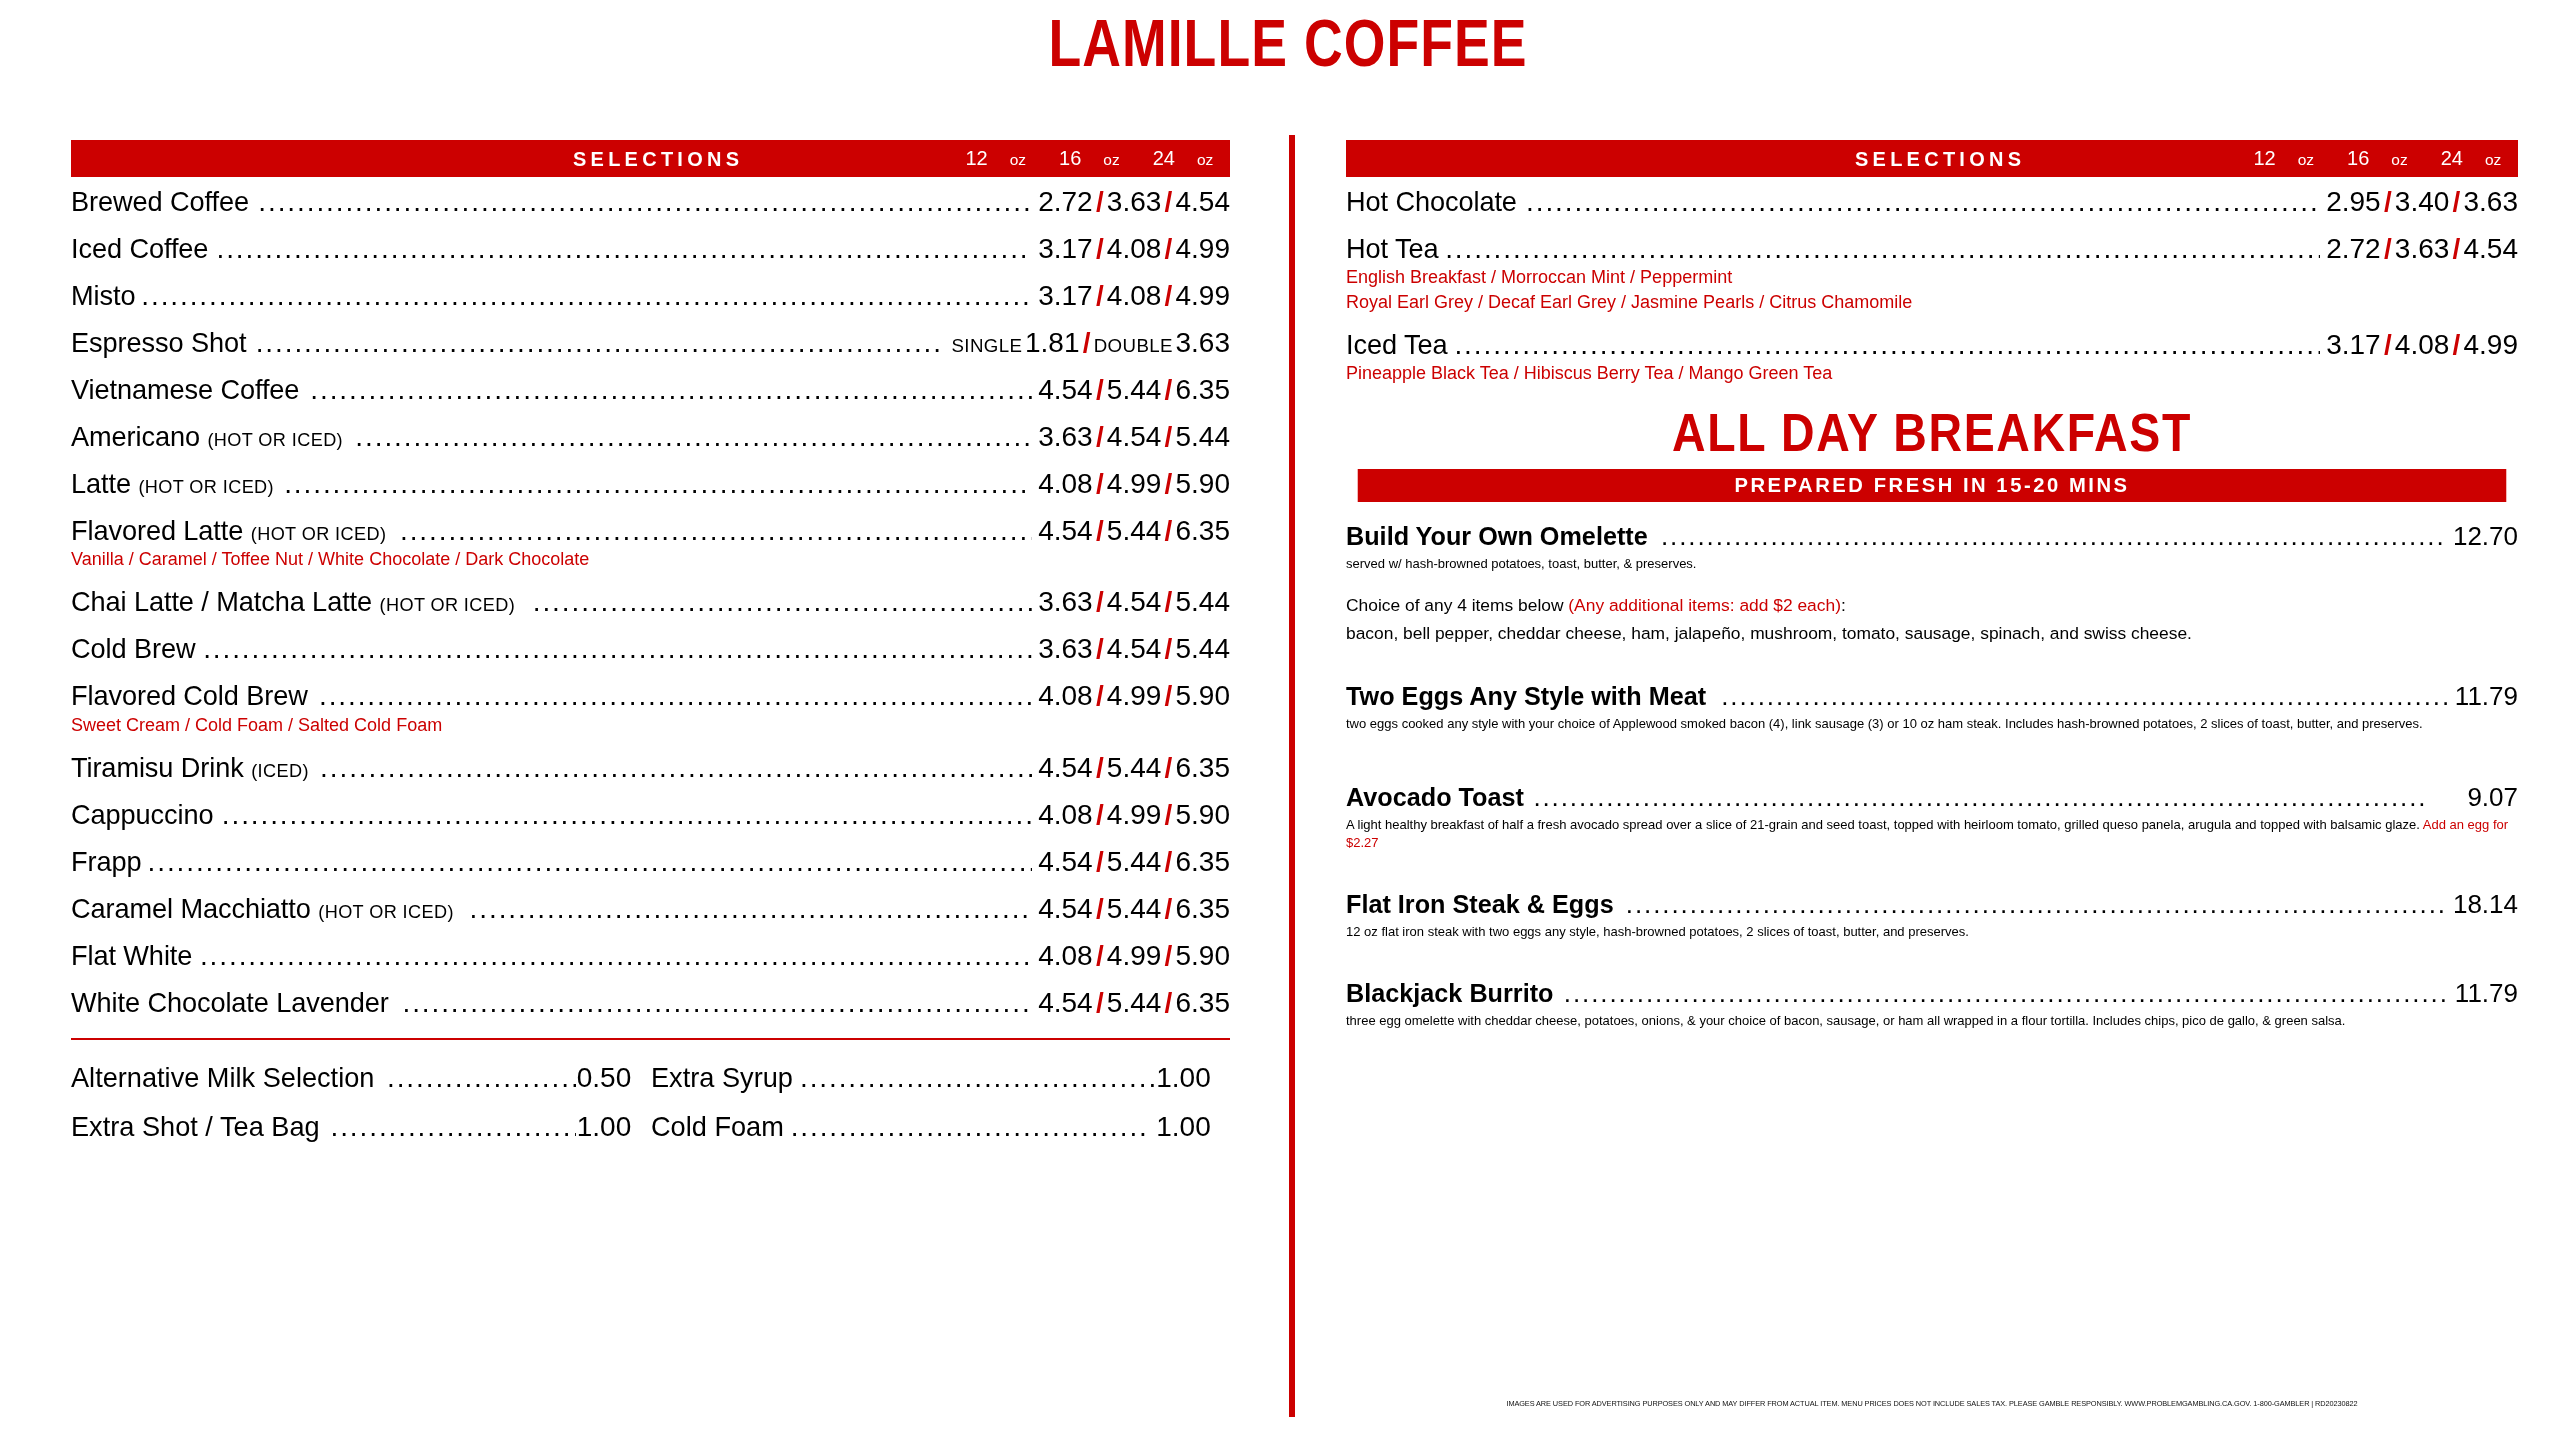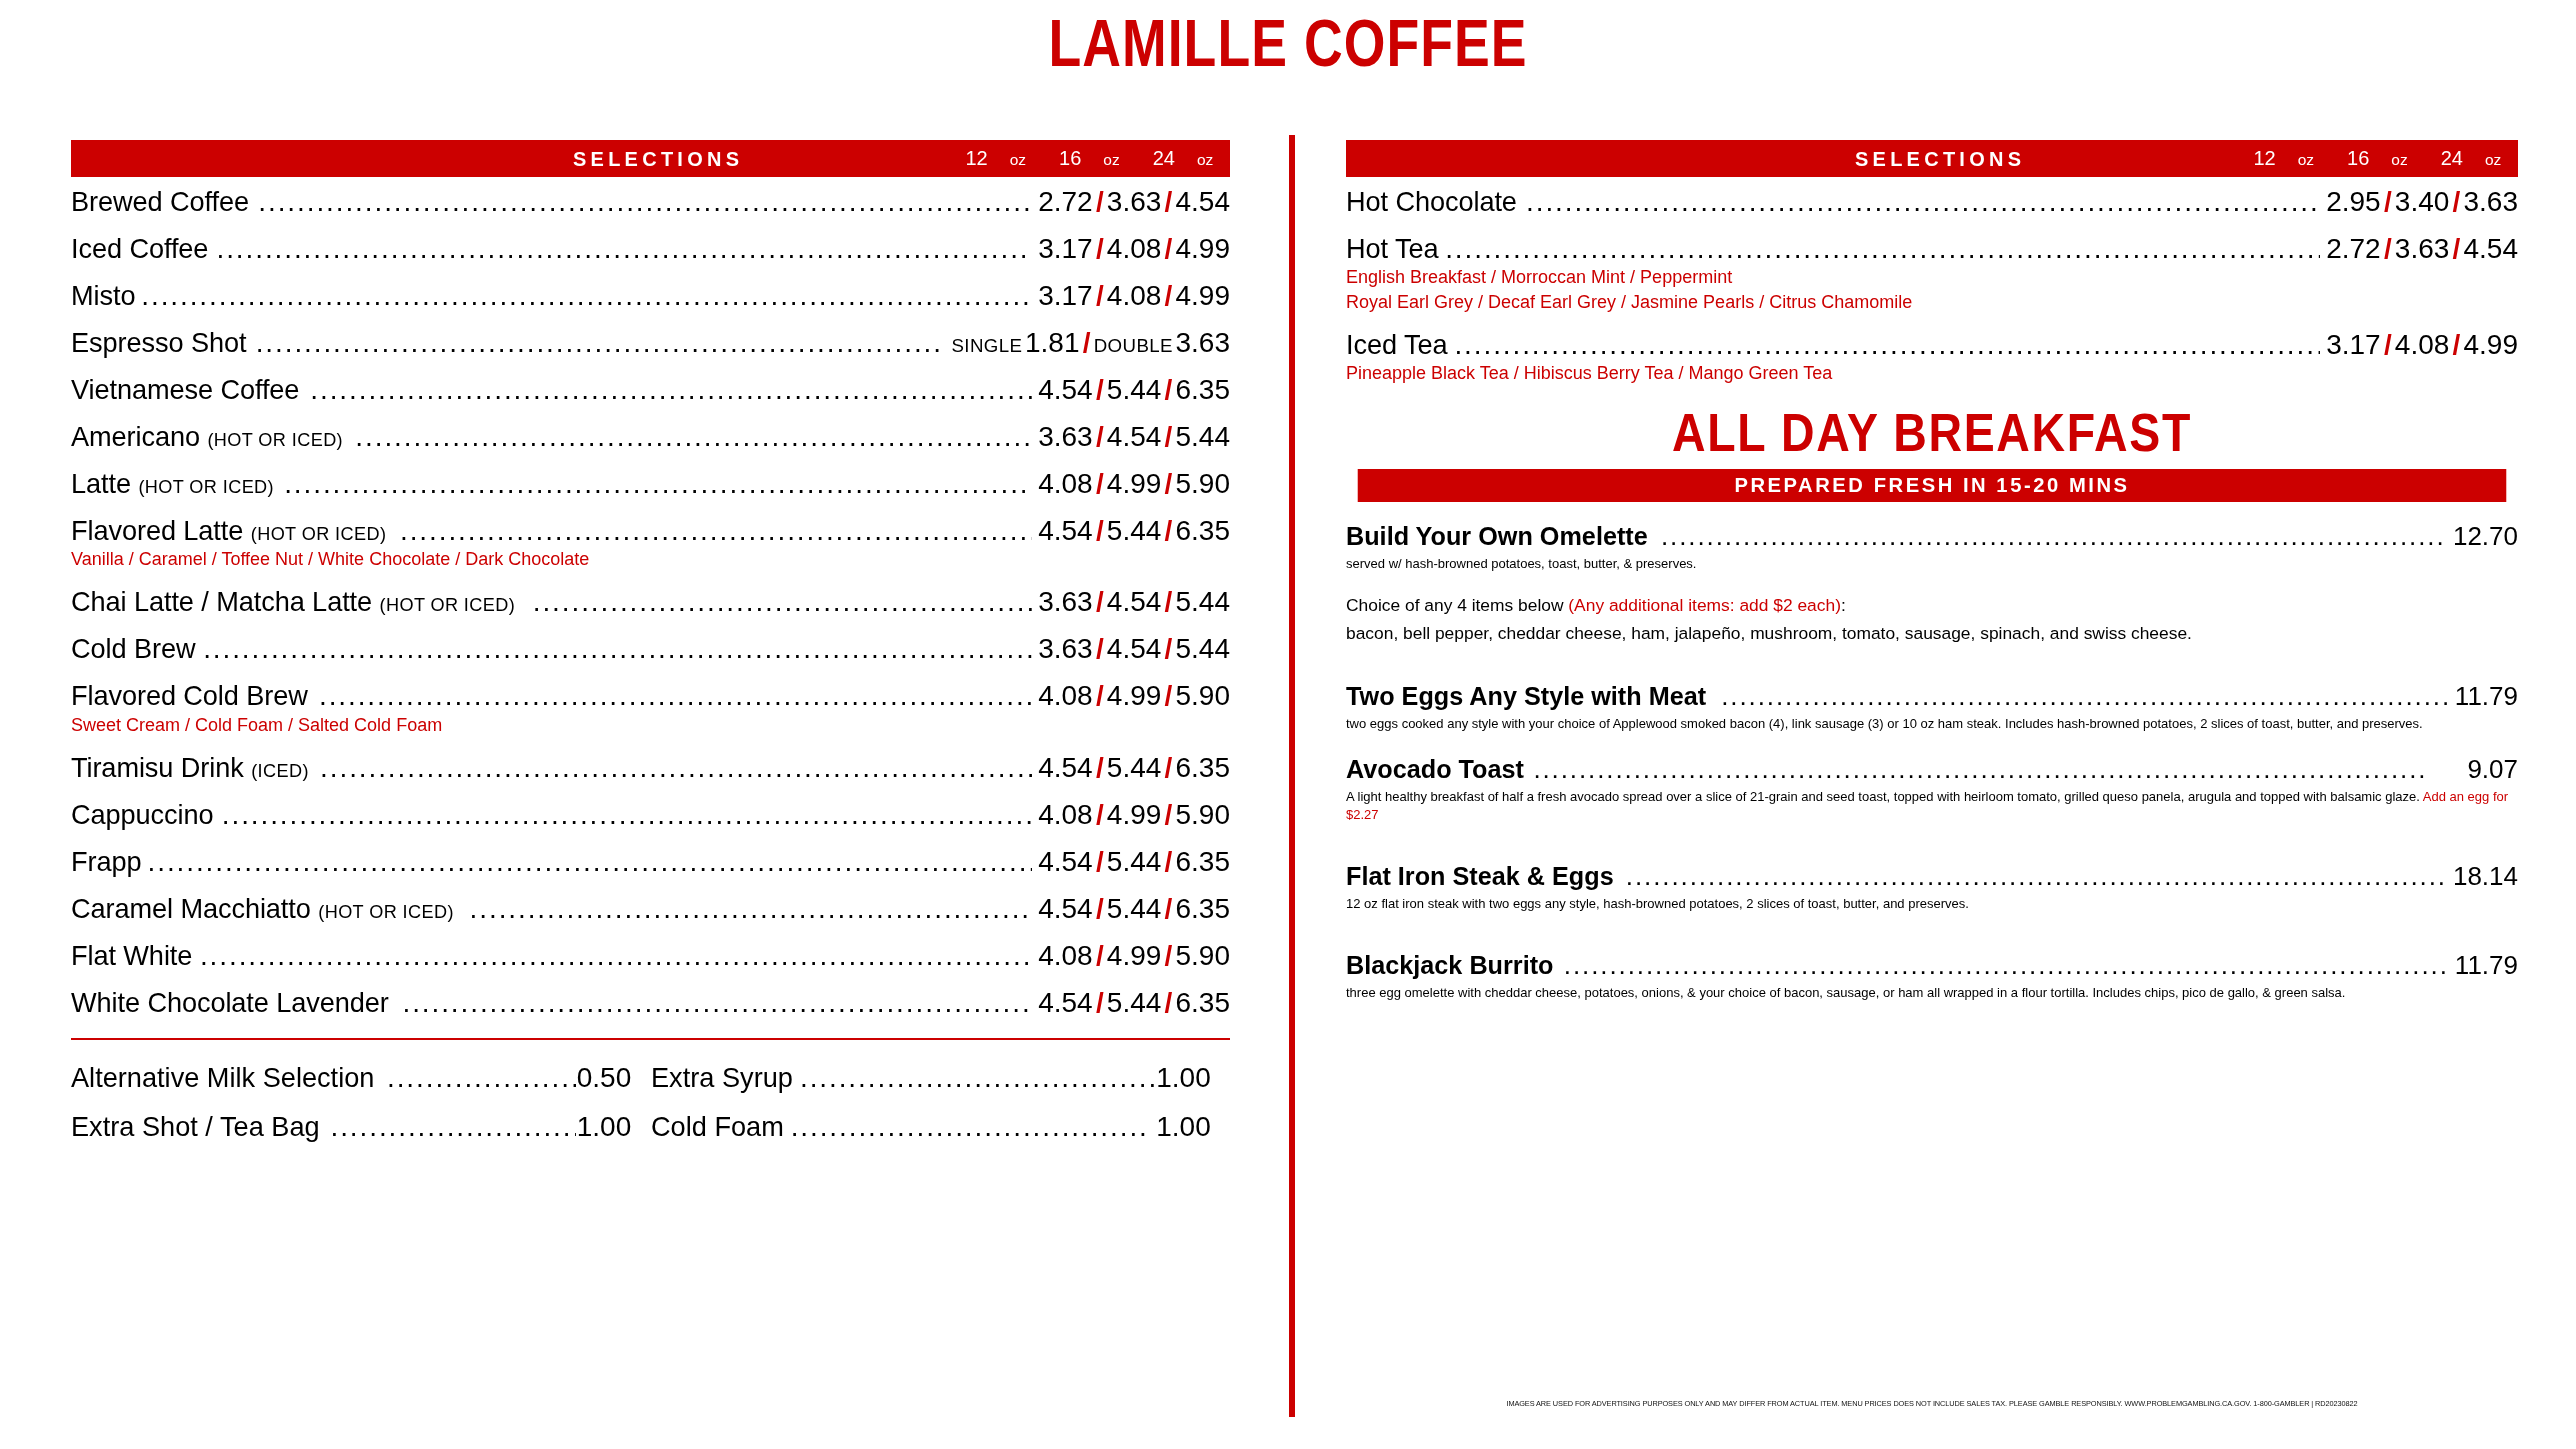--- a/index.html
+++ b/index.html
@@ -343,21 +343,21 @@
 
     <div class="bk-item" style="margin-top:35px;">
       <div class="bk-head">
         <span class="bk-name">Two Eggs Any Style with Meat</span>
         <span class="bk-lead">..................................................................................................</span>
         <span class="bk-price">11.79</span>
       </div>
       <div class="bk-desc">two eggs cooked any style with your choice of Applewood smoked bacon (4), link sausage (3) or 10 oz ham steak. Includes hash-browned potatoes, 2 slices of toast, butter, and preserves.</div>
     </div>
 
-    <div class="bk-item" style="margin-top:20px;">
+    <div class="bk-item" style="margin-top:48px;">
       <div class="bk-head">
         <span class="bk-name">Avocado Toast</span>
         <span class="bk-lead">..................................................................................................</span>
         <span class="bk-price">9.07</span>
       </div>
       <div class="bk-desc"><span>A light healthy breakfast of half a fresh avocado spread over a slice of 21-grain and seed toast, topped with heirloom tomato, grilled queso panela, arugula and topped with balsamic glaze. </span><span class="red">Add an egg for $2.27</span></div>
     </div>
 
     <div class="bk-item" style="margin-top:36px;">
       <div class="bk-head">

